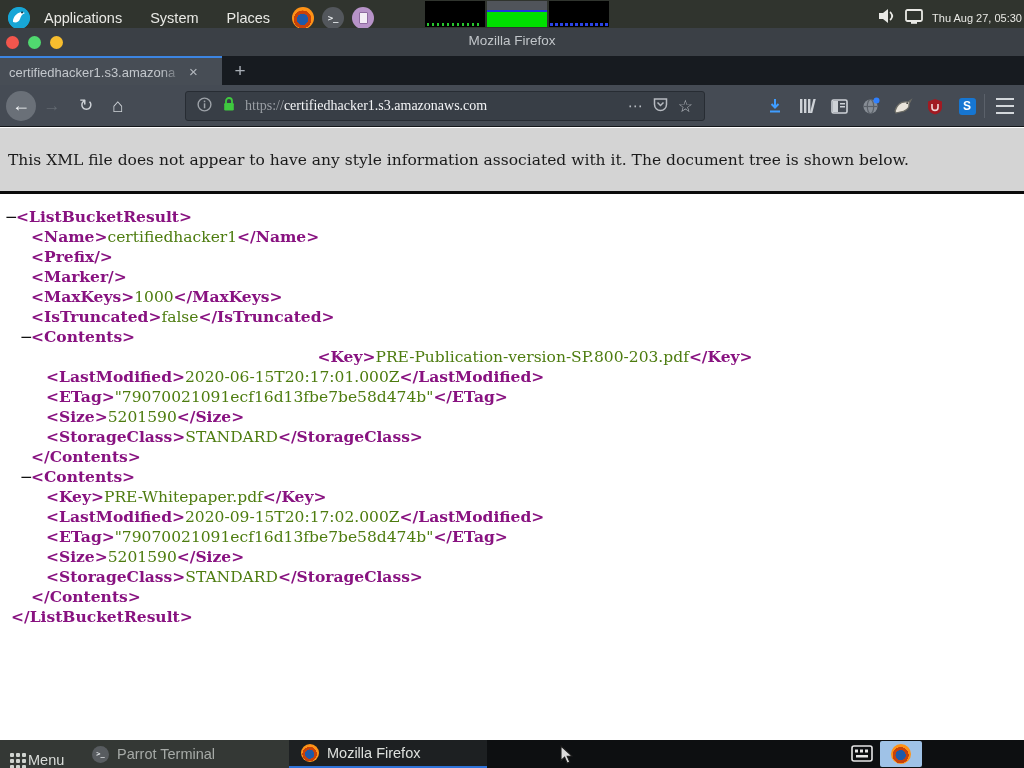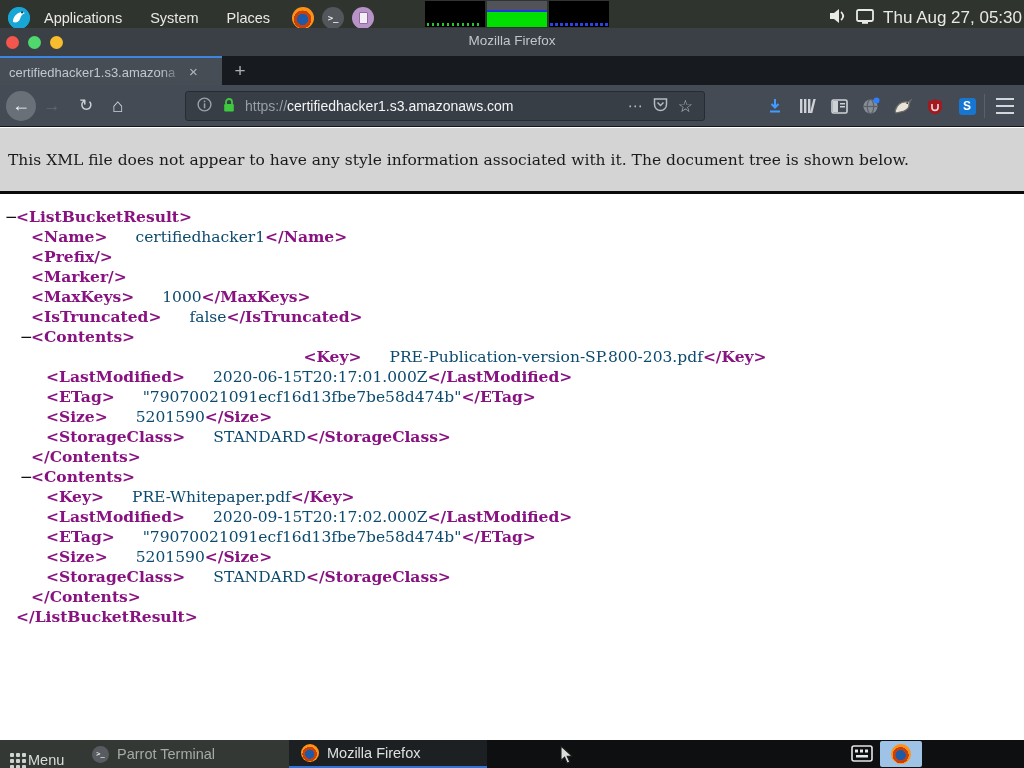--- a/index.html
+++ b/index.html
@@ -26,21 +26,21 @@
   #sys-monitors { position:absolute; left:425px; top:1px; height:26px; display:flex; gap:2px; }
   .mon { width:60px; height:26px; }
   .mon.cpu { background:#000; position:relative; }
   .mon.cpu::after { content:""; position:absolute; left:2px; right:4px; bottom:1px; height:3px;
     background:repeating-linear-gradient(90deg,#27c52f 0 2px,transparent 2px 5px); }
   .mon.mem { background:linear-gradient(to bottom,#50545a 0 36%,#2433e0 36% 44%,#00e000 44% 100%); }
   .mon.net { background:#000; position:relative; }
   .mon.net::after { content:""; position:absolute; left:1px; right:1px; bottom:1px; height:3px;
     background:repeating-linear-gradient(90deg,#2a43e8 0 3px,transparent 3px 5px); }
   #panel-right { margin-left:auto; display:flex; align-items:center; gap:9px; padding-right:2px; }
-  #clock { font-size:17px; white-space:nowrap; }
+  #clock { font-size:11px; white-space:nowrap; }
 
   
   #titlebar { position:absolute; top:28px; left:0; width:1024px; height:28px; background:#3b4046; }
   .tl-btn { position:absolute; top:36px; width:13px; height:13px; border-radius:50%; }
   #win-title { position:absolute; top:33px; left:0; width:1024px; text-align:center;
     color:#c2c6ca; font-size:13.5px; }
 
   
   #tabbar { position:absolute; top:56px; left:0; width:1024px; height:29px; background:#171b20; }
   #tab-active { position:absolute; left:0; top:0; width:222px; height:29px; background:#474d55;
@@ -57,21 +57,21 @@
   #navbar { position:absolute; top:85px; left:0; width:1024px; height:42px; background:#454b54;
     border-bottom:1px solid #14171a; }
   #back-btn { position:absolute; left:6px; top:6px; width:30px; height:30px; border-radius:50%;
     background:#6a7078; color:#f3f5f7; font-size:18px; text-align:center; line-height:28px; }
   .nav-glyph { position:absolute; top:10px; font-size:17px; line-height:22px; color:#ced2d7;
     text-align:center; width:24px; }
   #fwd-btn { left:40px; color:#667; color:#626971; }
   #reload-btn { left:74px; }
   #home-btn { left:106px; font-size:19px; }
   #urlbar { position:absolute; left:185px; top:6px; width:520px; height:30px; background:#383e46;
-    border:1px solid #272c33; border-radius:3px; display:flex; align-items:center; padding:0 6px; }
+    border:1px solid #272c33; border-radius:3px; display:flex; align-items:center; padding:0 6px;font-family:Liberation Serif, serif; }
   #url-text { font-size:14px; white-space:nowrap; overflow:hidden; flex:1 1 auto; margin-left:4px; }
   #url-proto { color:#9a9ea4; }
   #url-host { color:#f3f4f6; }
   .urlbar-icon { flex:0 0 auto; margin:0 5px; color:#b7bbc1; font-size:15px; }
   #star-icon { font-size:17px; }
   .tb-icon { position:absolute; top:11px; width:22px; height:20px; display:flex;
     align-items:center; justify-content:center; }
   #toolbar-sep { position:absolute; left:984px; top:9px; width:1px; height:24px; background:#5b616a; }
   #hamburger { position:absolute; left:996px; top:13px; width:18px; height:16px;
     display:flex; flex-direction:column; justify-content:space-between; }
@@ -82,21 +82,21 @@
   
   #content { position:absolute; top:128px; left:0; width:1024px; height:612px; background:#fff; }
   #xml-notice { height:66px; background:#d4d4d4; border-bottom:3px solid #0a0a0a;
     display:flex; align-items:center; padding-left:8px;
     font-family:"DejaVu Serif", serif; font-size:15.5px; color:#1b1b1b; }
   #xml-tree { padding-top:13px; font-family:"DejaVu Serif", serif; font-size:15.5px;
     line-height:20px; color:#000; }
   .xml-line { white-space:pre; }
   .expander { display:inline-block; width:11px; color:#000; }
   .xtag { color:#881280; font-weight:bold; }
-  .xtext { color:#0c4a6e;margin-left:28px; }
+  .xtext { color:#4d7c0f; }
 
   
   #taskbar { position:absolute; top:740px; left:0; width:1024px; height:28px; background:#343835; }
   #taskbar-right { position:absolute; left:487px; top:0; width:537px; height:28px; background:#0d0f11; }
   #menu-btn { position:absolute; left:8px; top:0; height:40px; display:flex; align-items:center; }
   #menu-grid { width:4px; height:4px; margin:2px 8px 2px 2px; background:#cfd3cf; border-radius:1px;
     box-shadow:6px 0 #cfd3cf, 12px 0 #cfd3cf, 0 6px #cfd3cf, 6px 6px #cfd3cf, 12px 6px #cfd3cf,
                0 12px #cfd3cf, 6px 12px #cfd3cf, 12px 12px #cfd3cf; position:relative; top:-5px; }
   #menu-label { color:#d9dcd9; font-size:14.5px; margin-left:6px; }
   #task-terminal { position:absolute; left:92px; top:0; height:28px; display:flex;
@@ -274,21 +274,21 @@
         <div class="xml-line" style="padding-left: 35px;"><span class="expander"></span><span class="xtag">&lt;Size&gt;</span><span class="xtext">5201590</span><span class="xtag">&lt;/Size&gt;</span></div>
         <div class="xml-line" style="padding-left: 35px;"><span class="expander"></span><span class="xtag">&lt;StorageClass&gt;</span><span class="xtext">STANDARD</span><span class="xtag">&lt;/StorageClass&gt;</span></div>
         <div class="xml-line" style="padding-left: 20px;"><span class="expander"></span><span class="xtag">&lt;/Contents&gt;</span></div>
         <div class="xml-line" style="padding-left: 20px;"><span class="expander">−</span><span class="xtag">&lt;Contents&gt;</span></div>
         <div class="xml-line" style="padding-left: 35px;"><span class="expander"></span><span class="xtag">&lt;Key&gt;</span><span class="xtext">PRE-Whitepaper.pdf</span><span class="xtag">&lt;/Key&gt;</span></div>
         <div class="xml-line" style="padding-left: 35px;"><span class="expander"></span><span class="xtag">&lt;LastModified&gt;</span><span class="xtext">2020-09-15T20:17:02.000Z</span><span class="xtag">&lt;/LastModified&gt;</span></div>
         <div class="xml-line" style="padding-left: 35px;"><span class="expander"></span><span class="xtag">&lt;ETag&gt;</span><span class="xtext">"79070021091ecf16d13fbe7be58d474b"</span><span class="xtag">&lt;/ETag&gt;</span></div>
         <div class="xml-line" style="padding-left: 35px;"><span class="expander"></span><span class="xtag">&lt;Size&gt;</span><span class="xtext">5201590</span><span class="xtag">&lt;/Size&gt;</span></div>
         <div class="xml-line" style="padding-left: 35px;"><span class="expander"></span><span class="xtag">&lt;StorageClass&gt;</span><span class="xtext">STANDARD</span><span class="xtag">&lt;/StorageClass&gt;</span></div>
         <div class="xml-line" style="padding-left: 20px;"><span class="expander"></span><span class="xtag">&lt;/Contents&gt;</span></div>
-        <div class="xml-line" style="padding-left: 5px;"><span class="expander"></span><span class="xtag">&lt;/ListBucketResult&gt;</span></div>
+        <div class="xml-line" style=""><span class="expander"></span><span class="xtag">&lt;/ListBucketResult&gt;</span></div>
       </div>
   </div>
 
   <div id="taskbar">
     <div id="taskbar-right"></div>
     <div id="menu-btn">
       <span id="menu-grid"></span>
       <span id="menu-label">Menu</span>
     </div>
     <div id="task-terminal">

